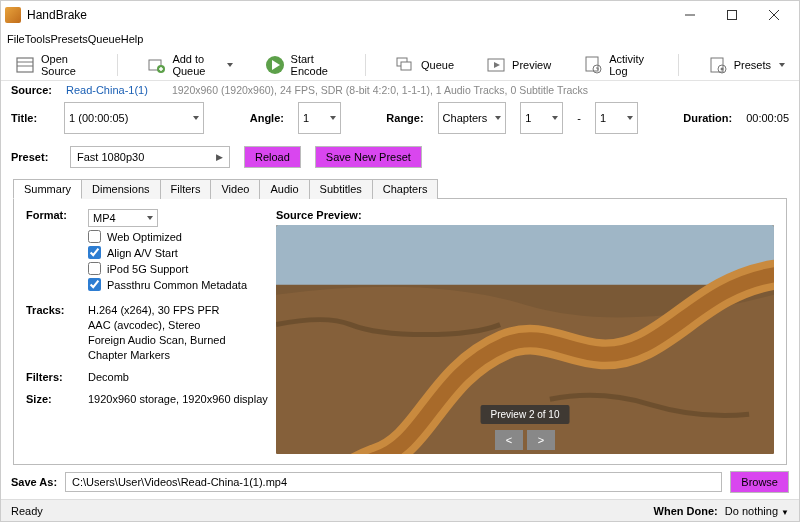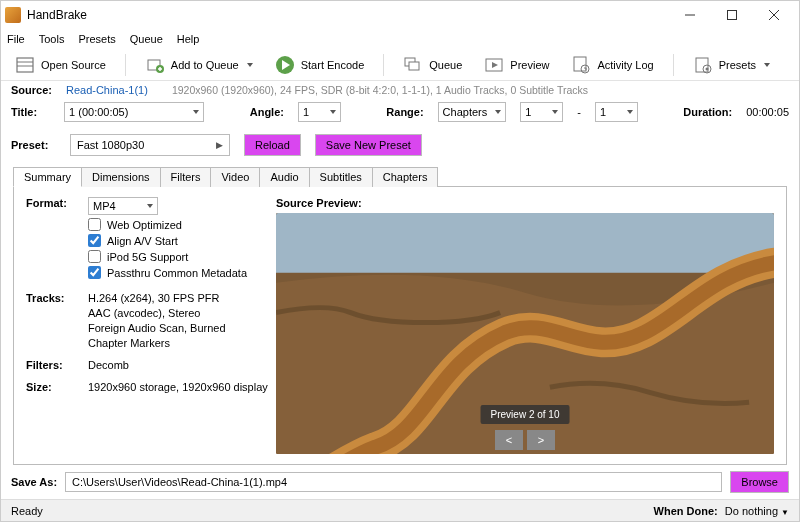--- a/index.html
+++ b/index.html
@@ -3,32 +3,32 @@
 <meta charset="utf-8">
 <style>
 * { box-sizing: border-box; margin: 0; padding: 0; font-family: "Segoe UI", Tahoma, sans-serif; font-size: 11px; }
 body { background: #fff; width: 800px; height: 522px; overflow: hidden; display: flex; flex-direction: column; border: 1px solid #ccc; }
 .titlebar { height: 28px; display: flex; align-items: center; padding: 0 4px; }
 .titlebar .app-icon { width: 16px; height: 16px; background: linear-gradient(135deg,#e8a33d,#c06c1b); border-radius: 2px; margin-right: 6px; }
 .titlebar .title { flex: 1; font-size: 12px; }
 .winbtns { display: flex; gap: 0; }
 .winbtn { width: 42px; height: 26px; display: flex; align-items: center; justify-content: center; }
 .winbtn svg { width: 10px; height: 10px; stroke: #333; stroke-width: 1; fill: none; }
-.menubar { height: 20px; display: flex; align-items: center; padding: 0 6px; gap: 14px; }
+.menubar { height: 20px; display: flex; align-items: center; padding: 0 6px; }
 .menubar span { font-size: 11px; }
-.toolbar { height: 32px; display: flex; align-items: center; padding: 4px 8px; gap: 10px; border-bottom: 1px solid #e3e3e3; }
+.toolbar { height: 32px; display: flex; align-items: center; padding: 4px 8px; gap: 20px; border-bottom: 1px solid #e3e3e3; }
 .tbtn { display: flex; align-items: center; gap: 6px; padding: 3px 6px; border-radius: 2px; }
 .tbtn .ico { width: 20px; height: 20px; display: flex; align-items: center; justify-content: center; }
 .tsep { width: 1px; height: 22px; background: #ddd; margin: 0 3px; }
 .drop-caret { width: 0; height: 0; border-left: 3px solid transparent; border-right: 3px solid transparent; border-top: 4px solid #555; margin-left: 2px; }
 .row { display: flex; align-items: center; padding: 3px 10px; gap: 14px; }
 .lbl { font-weight: bold; font-size: 11px; }
 .src-name { color: #1a5fb4; }
 .src-info { color: #888; font-size: 10.5px; }
-.sel { border: 1px solid #bbb; background: #fff; height: 20px; display: flex; align-items: center; padding: 0 4px; gap: 4px; }
+.sel { border: 1px solid #bbb; background: #fff; height: 32px; display: flex; align-items: center; padding: 0 4px; gap: 4px; }
 .sel .caret { width: 0; height: 0; border-left: 3px solid transparent; border-right: 3px solid transparent; border-top: 4px solid #555; }
 .btn { border: 1px solid #bbb; background: #d946ef; height: 22px; padding: 0 10px; display: flex; align-items: center; }
 .preset-input { border: 1px solid #bbb; background: #fff; height: 22px; padding: 0 6px; display: flex; align-items: center; justify-content: space-between; width: 160px; }
 .tabs { display: flex; border-bottom: 1px solid #bbb; margin: 8px 12px 0 12px; }
 .tab { border: 1px solid #bbb; border-bottom: none; background: #f5f5f5; padding: 3px 10px; margin-right: -1px; margin-bottom: -1px; }
 .tab.active { background: #fff; position: relative; z-index: 1; border-bottom: 1px solid #fff; }
 .panel { border: 1px solid #bbb; border-top: none; margin: 0 12px; padding: 10px 12px; display: flex; flex: 1; overflow: hidden; }
 .leftcol { width: 250px; flex-shrink: 0; }
 .kv { display: flex; margin-bottom: 6px; }
 .kv .k { width: 62px; font-weight: bold; font-size: 11px; flex-shrink: 0; }

